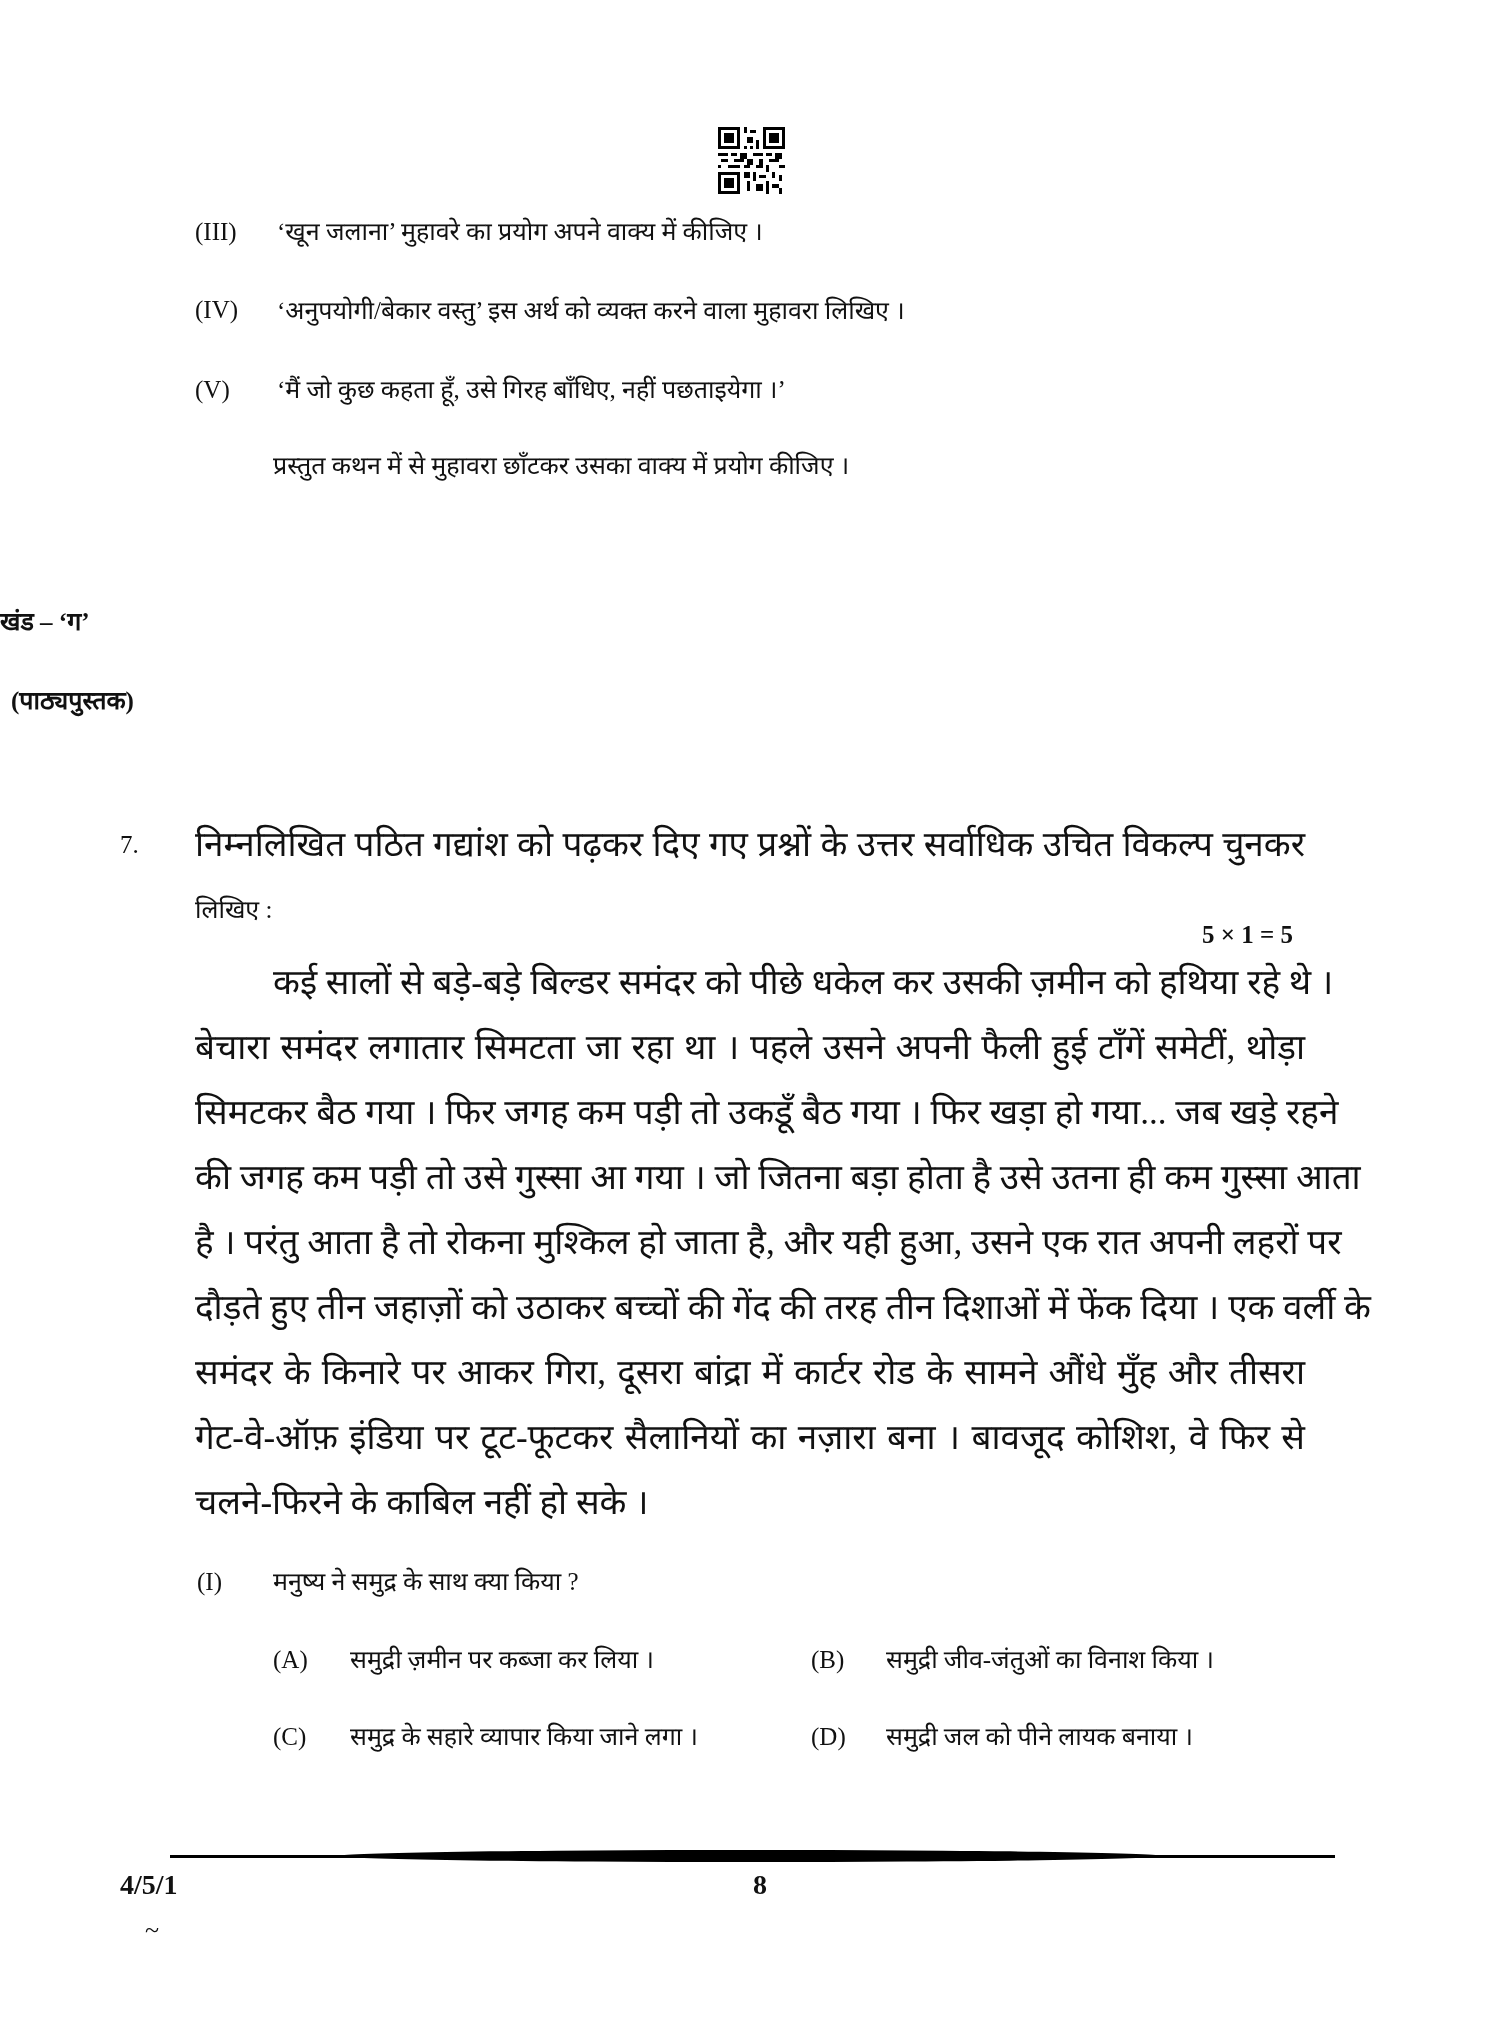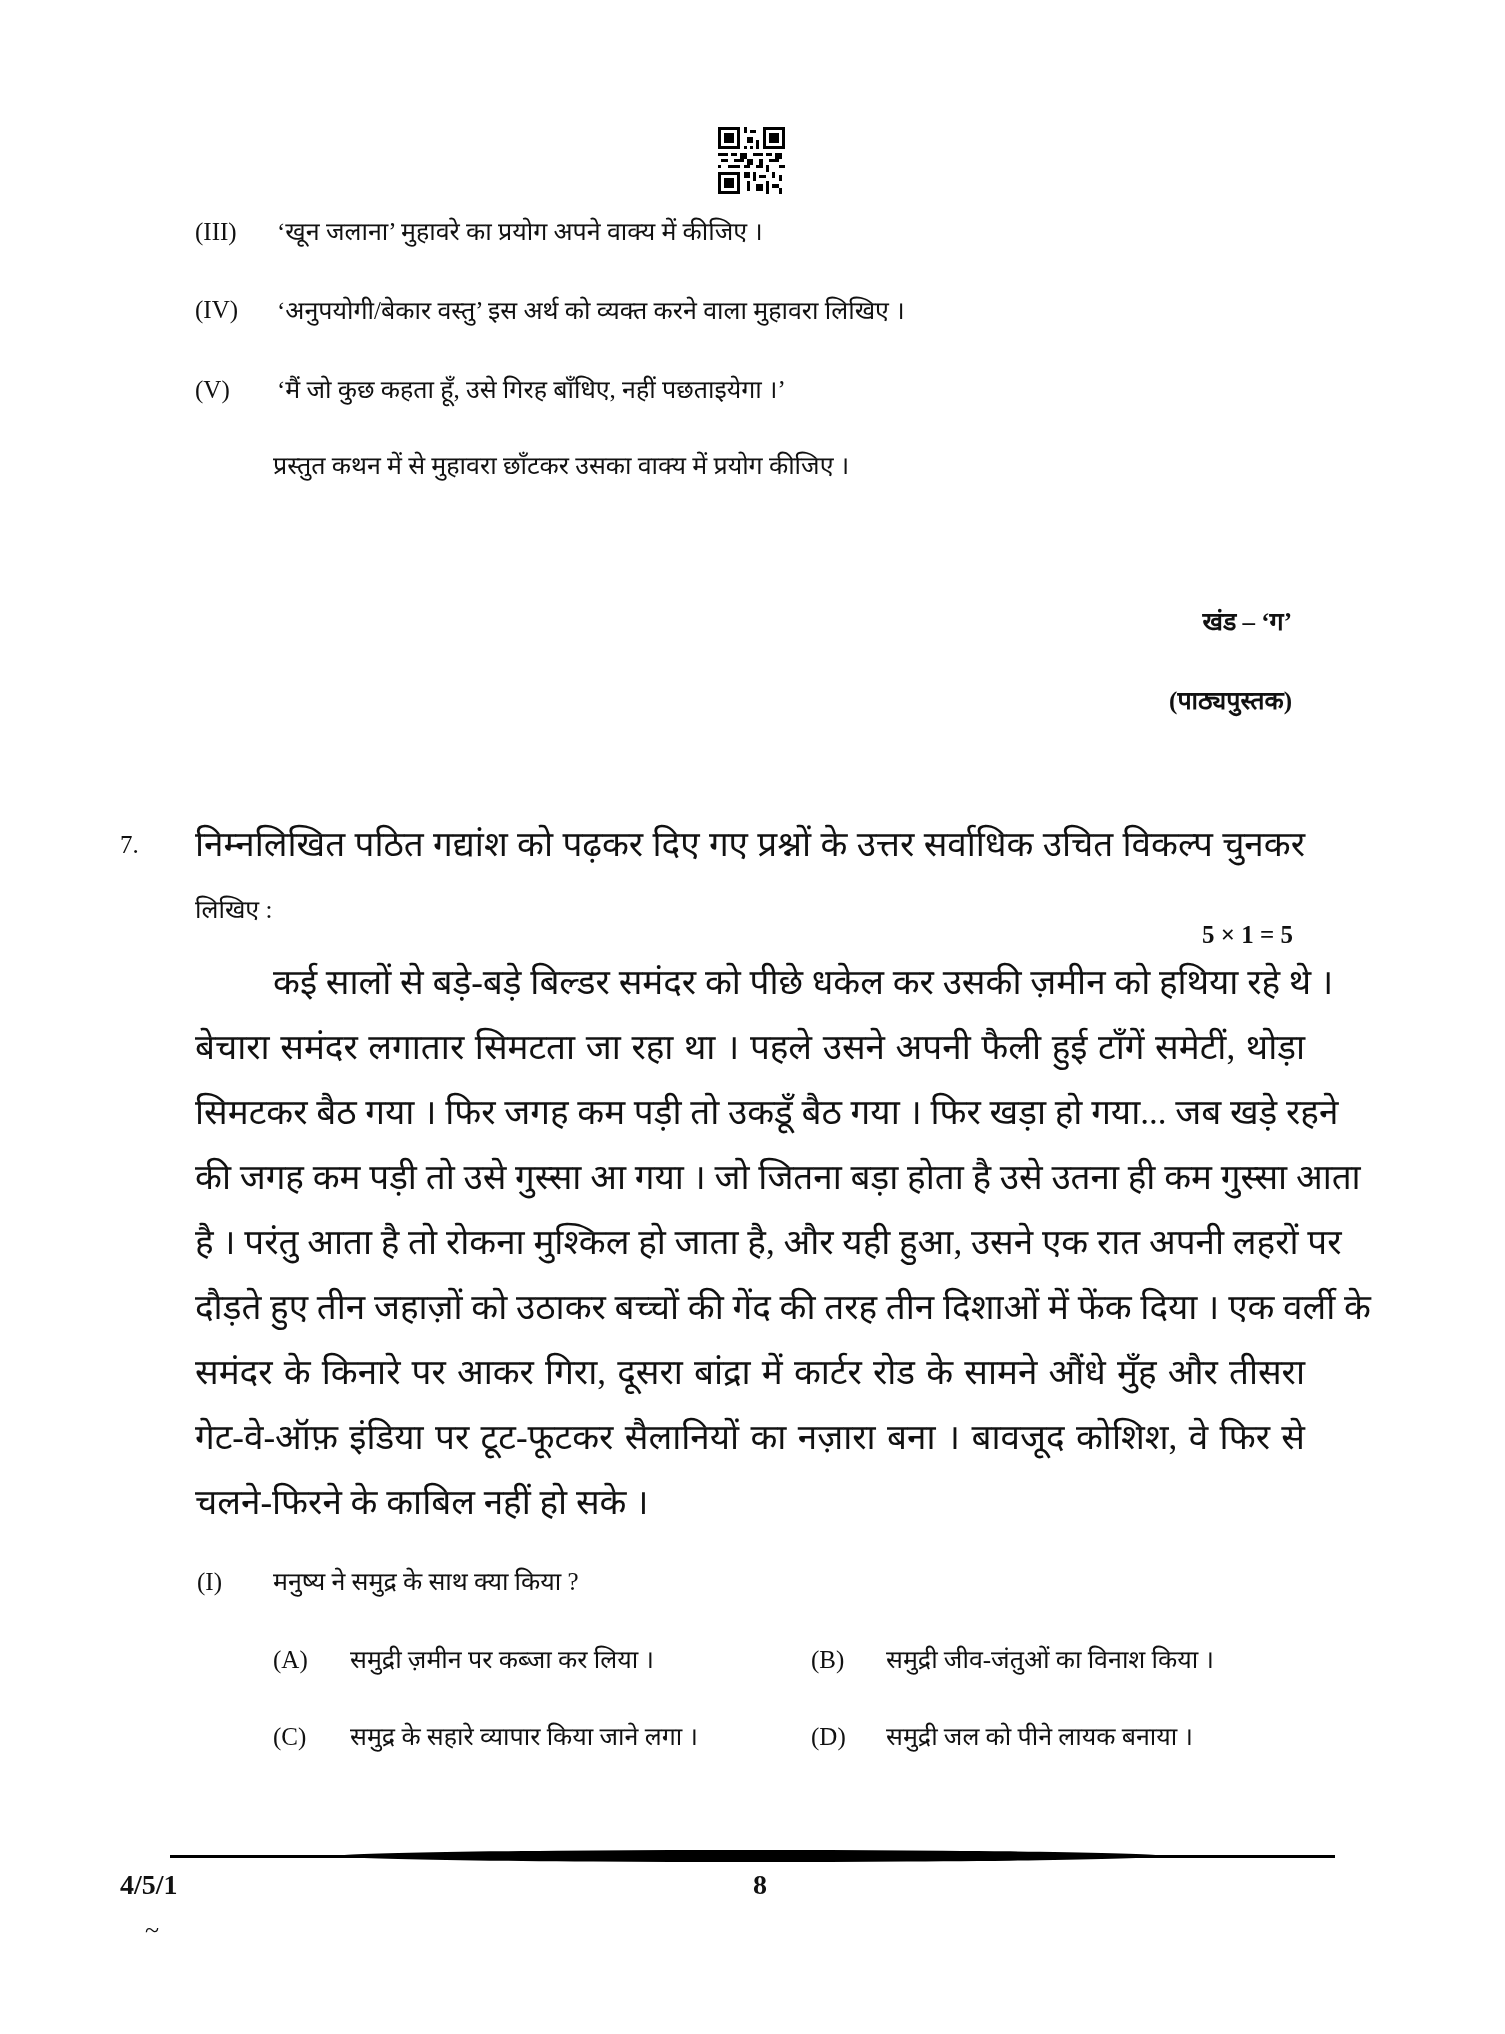--- a/index.html
+++ b/index.html
@@ -5,21 +5,21 @@
   html, body { margin: 0; padding: 0; background: #ffffff; }
   body {
     width: 1505px; height: 2034px; position: relative; overflow: hidden;
     font-family: "Liberation Serif", "DejaVu Serif", serif;
     color: #111111;
   }
   .abs { position: absolute; white-space: nowrap; }
   .txt { font-size: 25px; line-height: 40px; }
   .bold { font-weight: bold; }
   .qr { position: absolute; left: 718px; top: 127px; width: 67px; height: 67px; }
-  .center { position: absolute; left: 0; width: 1292px; text-align: right; }
+  .center { position: absolute; left: 0; width: 1292px; text-align: left; }
   .justify-line { position: absolute; left: 195px; width: 1110px; text-align: justify; text-align-last: justify; font-size: 35px; line-height: 40px; white-space: nowrap; }
   .justify-line.last { text-align-last: left; }
   .justify-line.indent { left: 273px; width: 1032px; }
   .footer-line { position: absolute; left: 170px; top: 1855px; width: 1165px; height: 3px; background: #000; }
   .footer-line-thick { position: absolute; left: 340px; top: 1850px; width: 820px; height: 12px; background: #000; border-radius: 50% / 50%; }
 </style>
 </head>
 <body>
 
 <svg class="qr" viewBox="0 0 21 21" shape-rendering="crispEdges">
@@ -81,21 +81,21 @@
 </div>
 <div>
   <span class="abs txt" style="left:195px; top:370px;">(V)</span>
   <span class="abs txt" style="left:277px; top:370px;">‘मैं जो कुछ कहता हूँ, उसे गिरह बाँधिए, नहीं पछताइयेगा ।’</span>
 </div>
 <div>
   <span class="abs txt" style="left:273px; top:446px;">प्रस्तुत कथन में से मुहावरा छाँटकर उसका वाक्य में प्रयोग कीजिए ।</span>
 </div>
 
 <div class="center txt bold" style="top:602px;">खंड – ‘ग’</div>
-<div class="center txt bold" style="top:681px;">(पाठ्यपुस्तक)</div>
+<div class="center txt bold" style="top:681px;padding-left:11px;">(पाठ्यपुस्तक)</div>
 
 <div>
   <span class="abs txt" style="left:120px; top:825px;">7.</span>
   <div class="justify-line" style="top:825px;">निम्नलिखित पठित गद्यांश को पढ़कर दिए गए प्रश्नों के उत्तर सर्वाधिक उचित विकल्प चुनकर</div>
   <span class="abs txt" style="left:195px; top:890px;">लिखिए :</span>
   <span class="abs txt bold" style="left:1202px; top:890px;margin-top:25px;">5 × 1 = 5</span>
 
   <div>
     <div class="justify-line indent" style="top:963px;">कई सालों से बड़े-बड़े बिल्डर समंदर को पीछे धकेल कर उसकी ज़मीन को हथिया रहे थे ।</div>
     <div class="justify-line" style="top:1028px;">बेचारा समंदर लगातार सिमटता जा रहा था । पहले उसने अपनी फैली हुई टाँगें समेटीं, थोड़ा</div>

